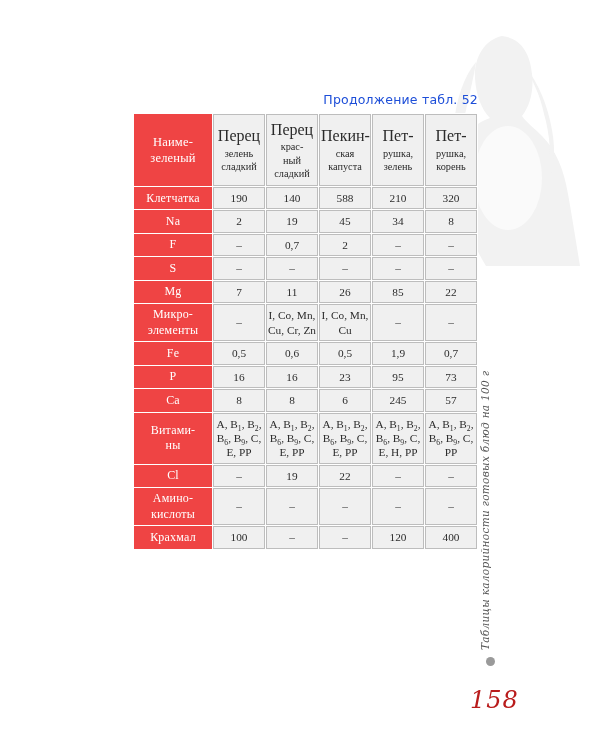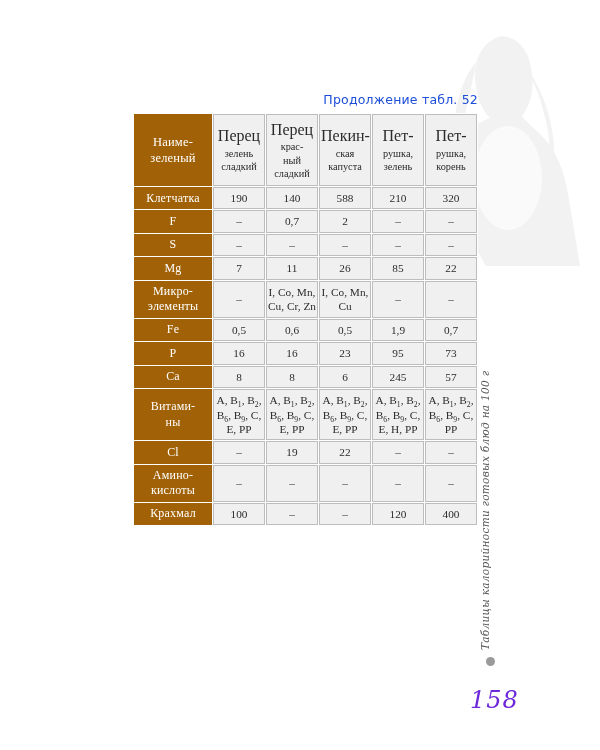--- a/index.html
+++ b/index.html
@@ -52,21 +52,21 @@
     table-layout: fixed;
   }
   #nutrition-table td {
     vertical-align: middle;
     text-align: center;
     padding: 3px 1px;
     font-size: 11.3px;
     line-height: 1.28;
   }
   #nutrition-table td.rowhead {
-    background: #a16207;
+    background: #ef4444;
     color: #ffffff;
     font-size: 12px;
     width: 76px;
     letter-spacing: 0.2px;
   }
   #nutrition-table td.val {
     background: #f0f0f0;
     color: #2b2b2b;
     border: 1px solid #bdbdbd;
   }
@@ -112,21 +112,21 @@
     background: #9a9a9a;
   }
   #page-number {
     position: absolute;
     left: 470px;
     top: 686px;
     font-family: "DejaVu Serif", serif;
     font-style: italic;
     font-size: 24px;
     letter-spacing: 1px;
-    color: #6d28d9;
+    color: #b91c1c;
   }
 </style>
 </head>
 <body>
 
 <svg id="watermark" viewBox="0 0 175 250" xmlns="http://www.w3.org/2000/svg" aria-hidden="true">
   <g fill="#f2f2f2">
     <path d="M72 18 C54 22 44 40 45 60 C46 78 52 92 60 100
              C48 104 38 112 34 126 C28 146 30 168 34 190
              C38 214 46 232 56 248 L150 248
@@ -178,20 +178,30 @@
           <span class="cellbox">Клетчатка</span>
         </td>
         <td class="val">190</td>
         <td class="val">140</td>
         <td class="val">588</td>
         <td class="val">210</td>
         <td class="val">320</td>
       </tr>
       <tr>
         <td class="rowhead">
+          <span class="cellbox">Na</span>
+        </td>
+        <td class="val">2</td>
+        <td class="val">19</td>
+        <td class="val">45</td>
+        <td class="val">34</td>
+        <td class="val">8</td>
+      </tr>
+      <tr>
+        <td class="rowhead">
           <span class="cellbox">F</span>
         </td>
         <td class="val">–</td>
         <td class="val">0,7</td>
         <td class="val">2</td>
         <td class="val">–</td>
         <td class="val">–</td>
       </tr>
       <tr>
         <td class="rowhead">

